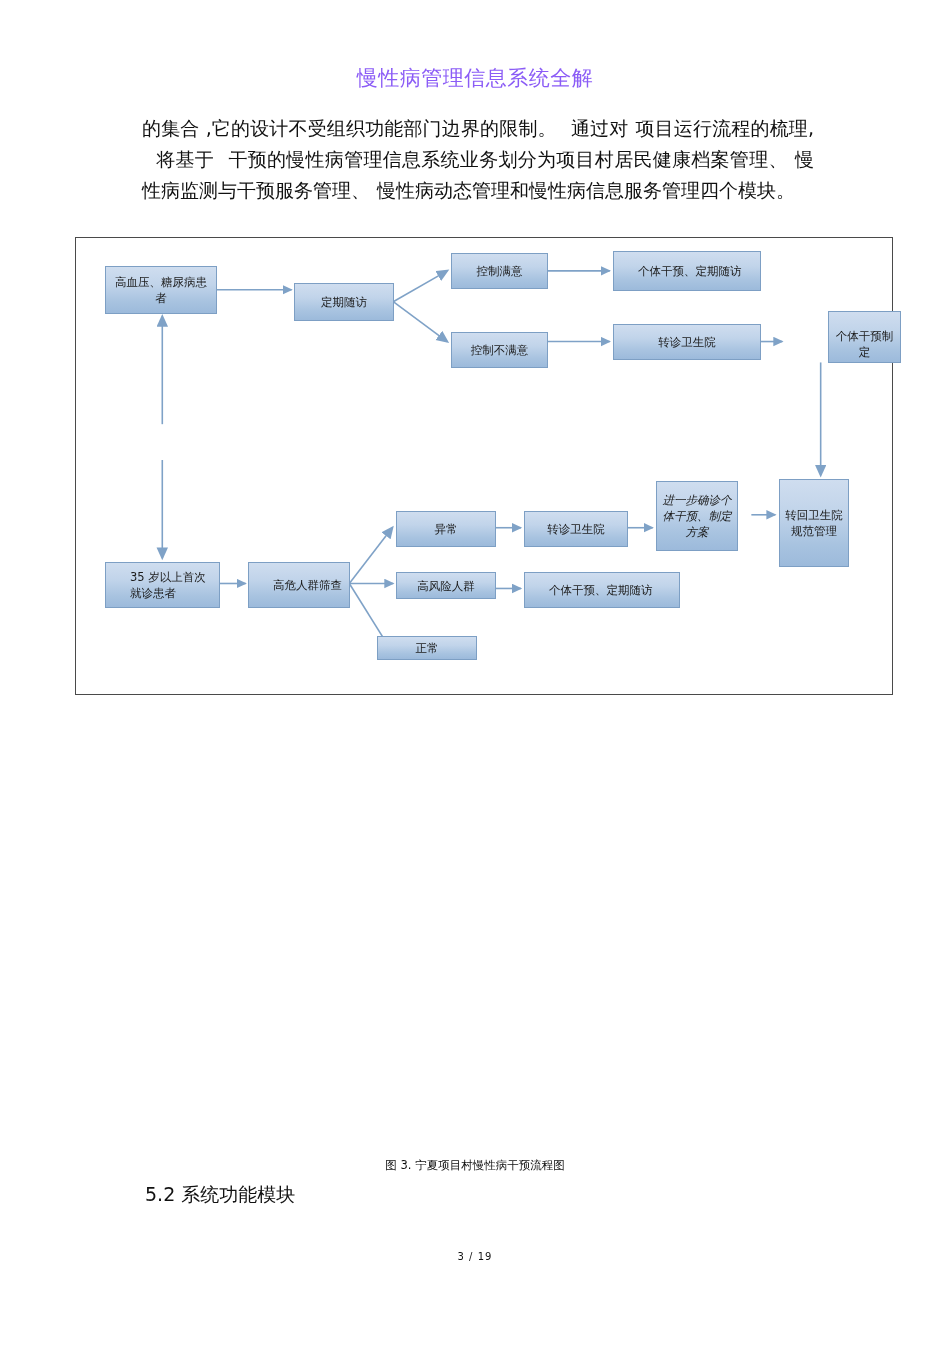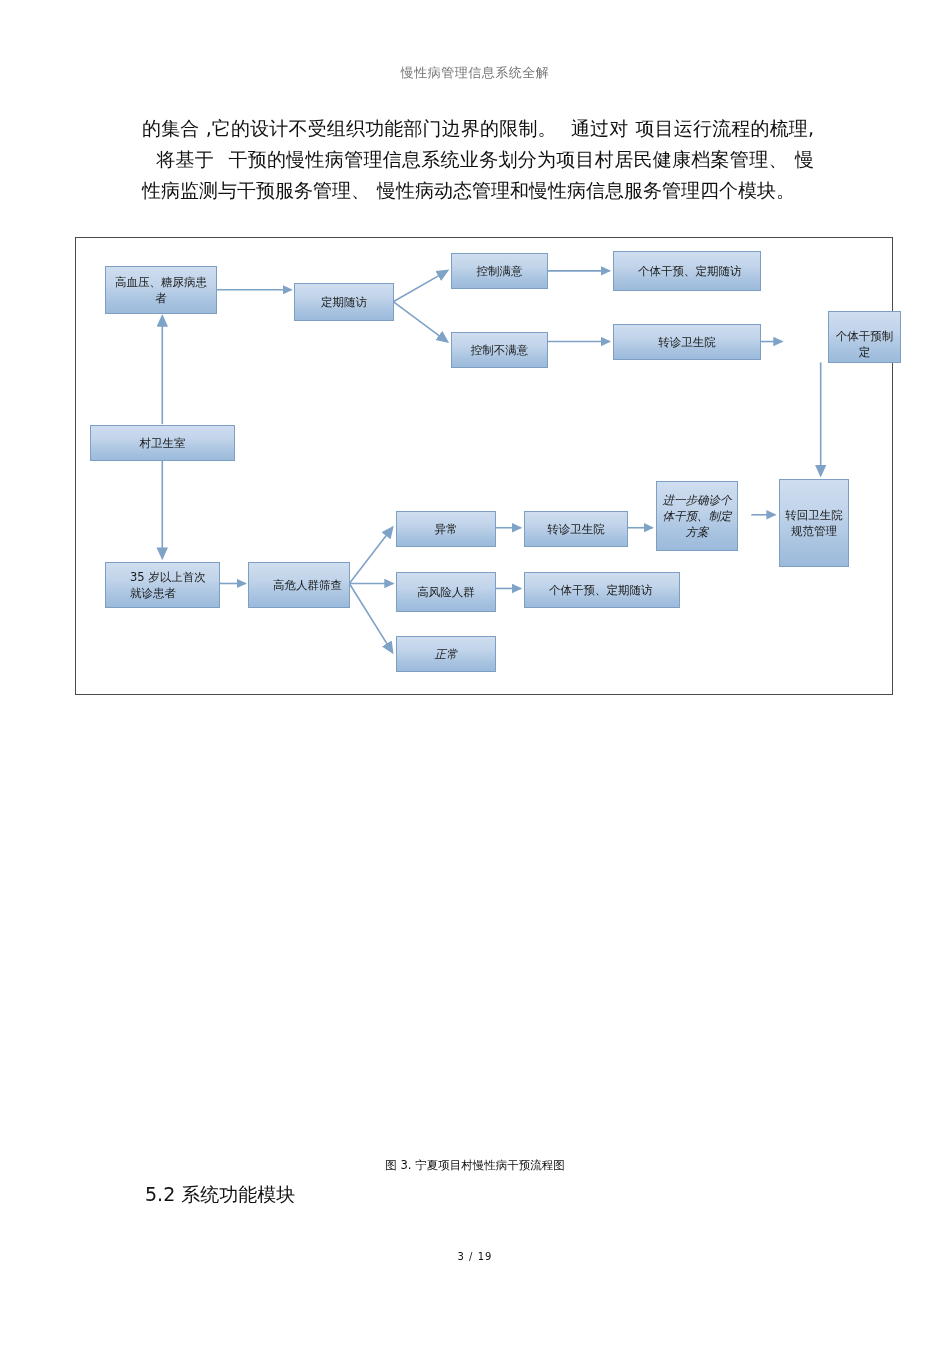--- a/index.html
+++ b/index.html
@@ -16,23 +16,23 @@
   .page{
     position:absolute;
     inset:0;
   }
   
   .doc-title{
     position:absolute;
     left:0; right:0;
     top:64px;
     text-align:center;
-    font-size:13px;
+    font-size:21px;
     letter-spacing:.5px;
-    color:#737373;
+    color:#8b5cf6;
   }
   
   .body-copy{
     position:absolute;
     left:142px;
     top:113px;
     width:672px;
     font-size:19px;
     line-height:31px;
     color:#111;
@@ -167,48 +167,45 @@
         </div>
         <div class="node" style="left: 375px; top: 86px; width: 97px; height: 36px; margin-top: 8px;">
           <span>控制不满意</span>
         </div>
         <div class="node" style="left: 537px; top: 86px; width: 148px; height: 36px;">
           <span>转诊卫生院</span>
         </div>
         <div class="node" style="left: 752px; top: 73px; width: 73px; height: 52px; align-items: flex-end;">
           <span>个体干预制定</span>
         </div>
-        <div class="node" style="left: 14px; top: 187px; width: 145px; height: 36px;">
-          <span>村卫生室</span>
-        </div>
         <div class="node align-left" style="left: 29px; top: 324px; width: 115px; height: 46px;">
           <span>35 岁以上首次就诊患者</span>
         </div>
         <div class="node align-left" style="left: 172px; top: 324px; width: 102px; height: 46px;">
           <span>高危人群筛查</span>
         </div>
         <div class="node" style="left: 320px; top: 273px; width: 100px; height: 36px;">
           <span>异常</span>
         </div>
         <div class="node" style="left: 448px; top: 273px; width: 104px; height: 36px;">
           <span>转诊卫生院</span>
         </div>
         <div class="node" style="left: 580px; top: 243px; width: 82px; height: 70px; font-style: italic;">
           <span>进一步确诊个体干预、制定方案</span>
         </div>
         <div class="node" style="left: 703px; top: 241px; width: 70px; height: 88px;">
           <span>转回卫生院规范管理</span>
         </div>
-        <div class="node" style="left: 320px; top: 334px; width: 100px; height: 40px;">
+        <div class="node" style="left: 320px; top: 334px; width: 100px; height: 27px;">
           <span>高风险人群</span>
         </div>
         <div class="node align-left" style="left: 448px; top: 334px; width: 156px; height: 36px;">
           <span>个体干预、定期随访</span>
         </div>
-        <div class="node" style="left: 320px; top: 398px; width: 100px; height: 36px; font-style: italic;">
+        <div class="node" style="left: 301px; top: 398px; width: 100px; height: 24px;">
           <span>正常</span>
         </div>
       </div>
   </div>
 
   <div class="fig-caption">图 3. 宁夏项目村慢性病干预流程图</div>
 
   <div class="section-head">5.2 系统功能模块</div>
 
   <div class="page-number">3 / 19</div>

